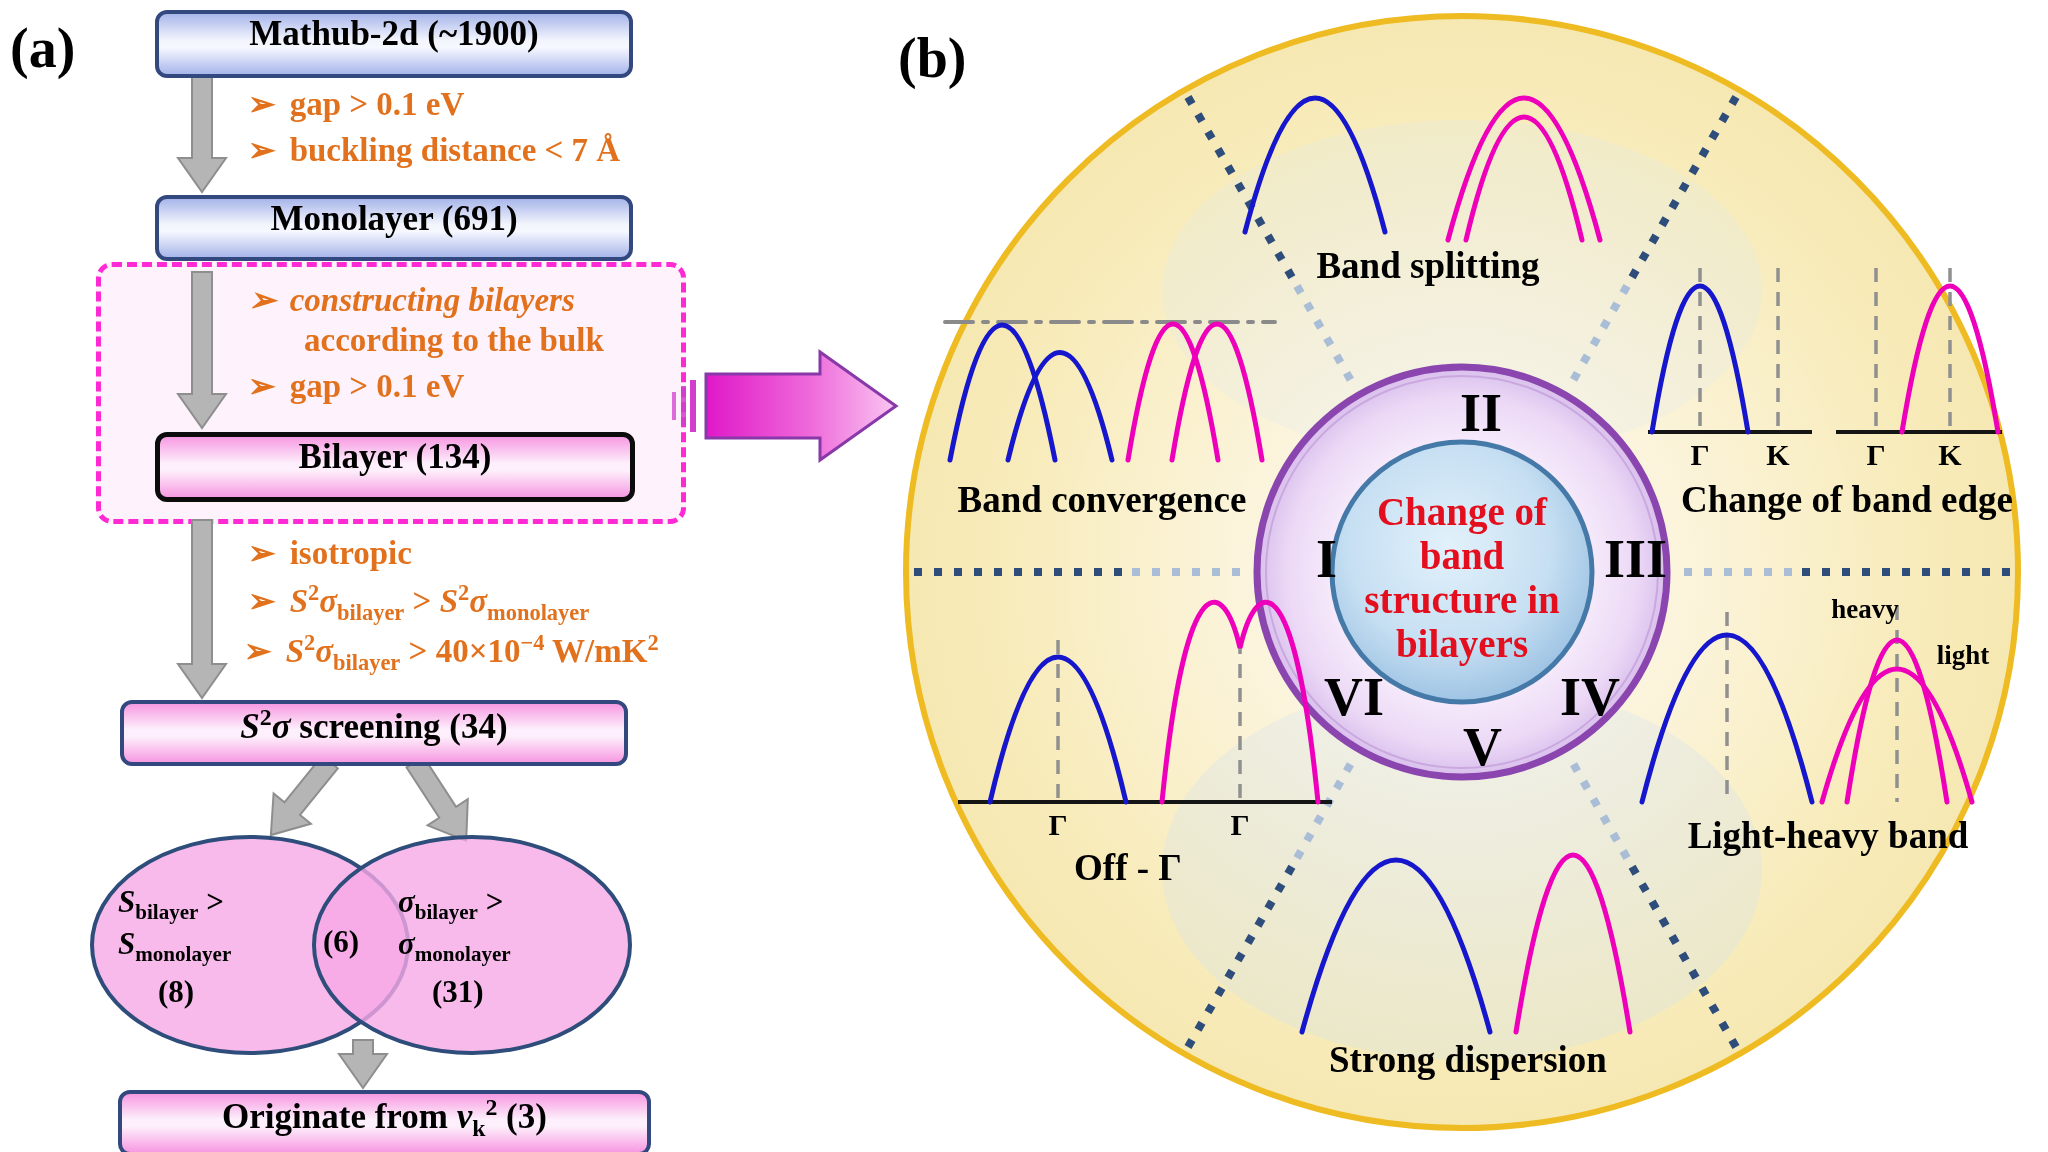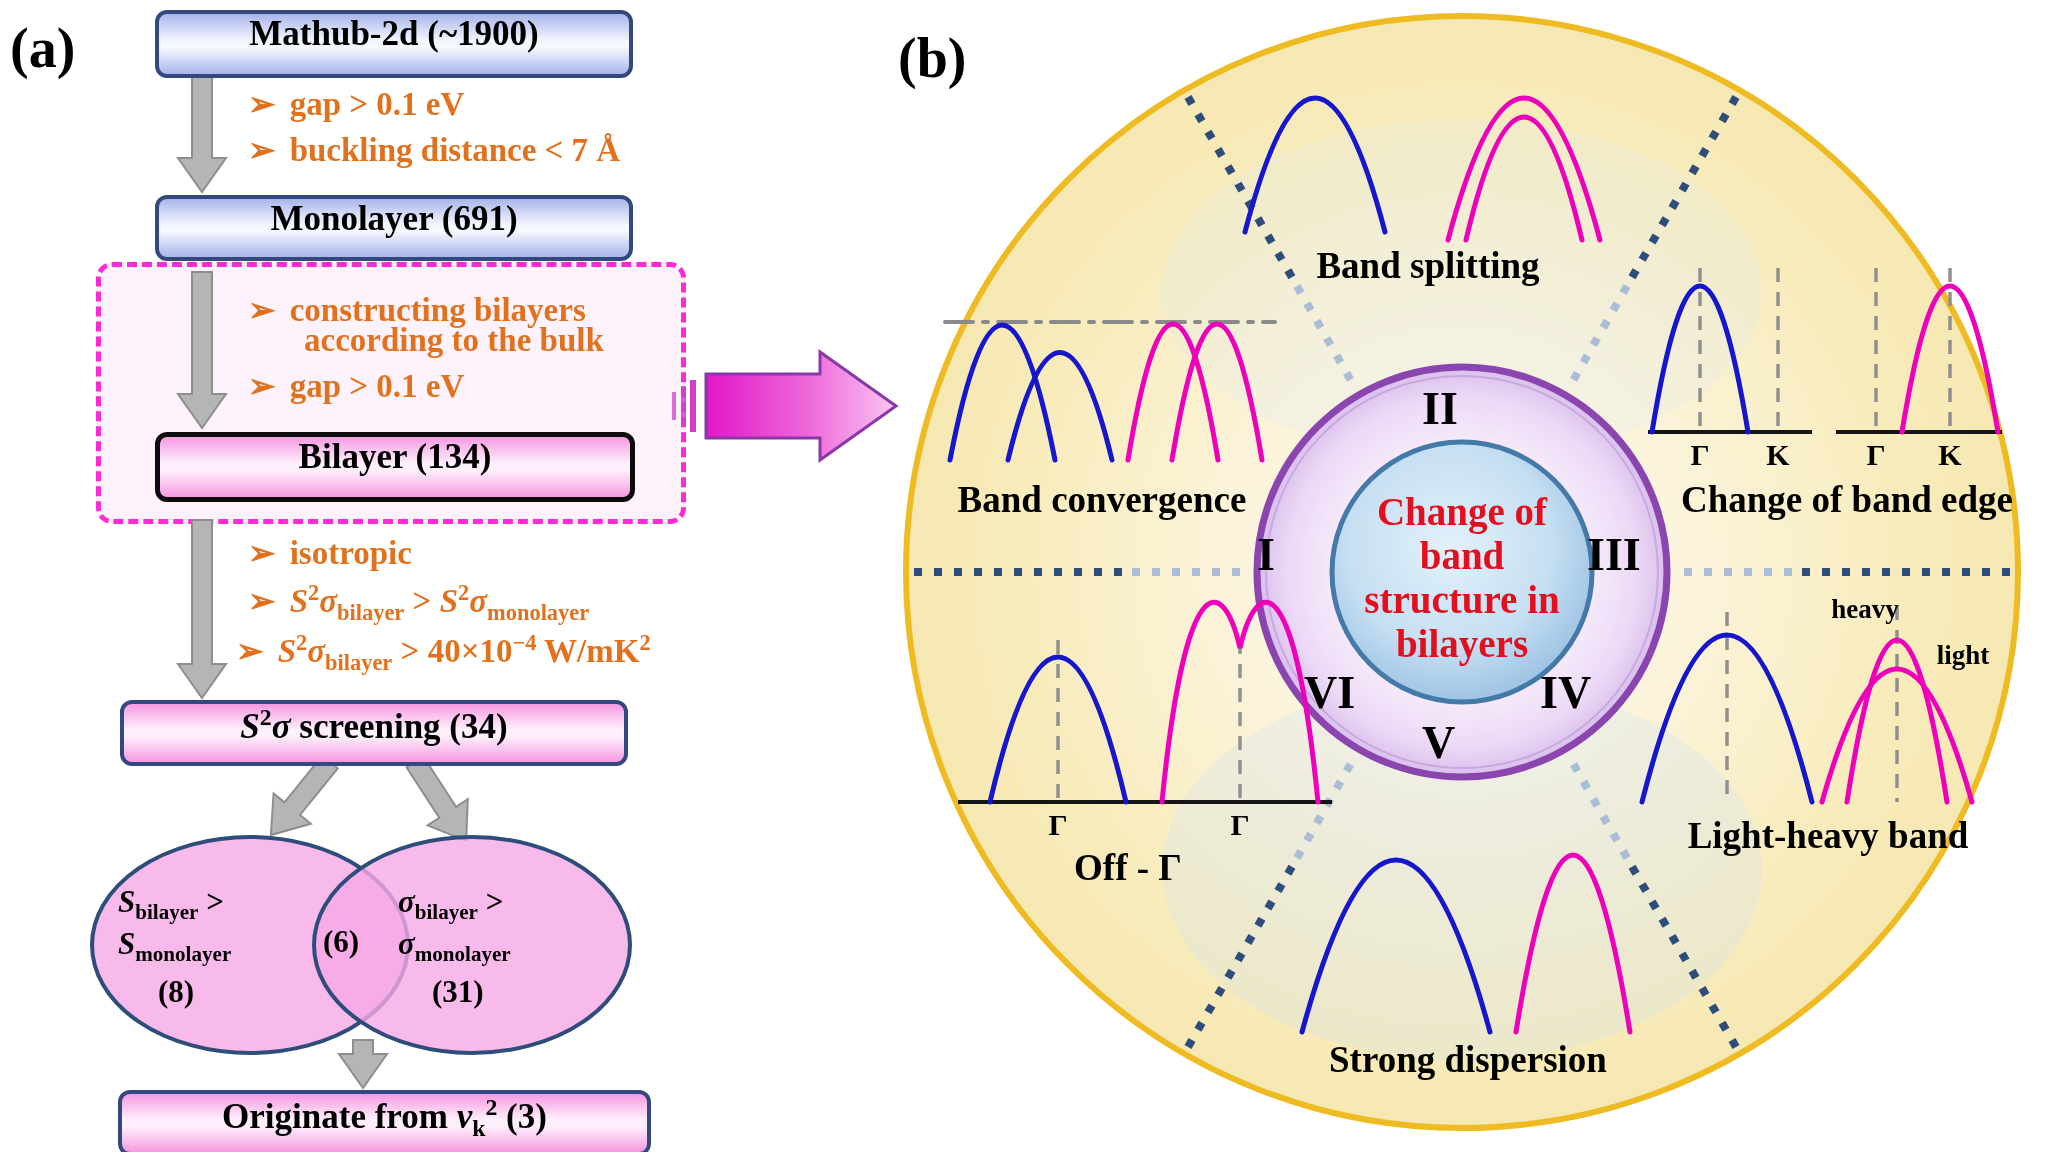--- a/index.html
+++ b/index.html
@@ -9,21 +9,21 @@
        font-weight:bold;font-size:35px;color:#000;text-align:center;}
   .box.blue{background:linear-gradient(180deg,#a8b6ea 0%,#f3f5fd 44%,#f6f8ff 56%,#a8b6ea 100%);border:4px solid #32487e;}
   .box.pink{background:linear-gradient(180deg,#f79ae2 0%,#fdeffb 44%,#fdeffb 56%,#f79ae2 100%);}
   .box.pinknavy{border:4px solid #32487e;}
   .box.pinkblack{border:5px solid #0c0c0c;}
   .crit{position:absolute;z-index:3;color:#e2711d;font-weight:bold;font-size:33px;white-space:nowrap;}
   .crit .bullet{margin-right:14px;}
   .dashedbox{position:absolute;z-index:1;border:5px dashed #ff2ad4;border-radius:16px;background:rgba(253,231,250,0.55);}
   .label-ab{position:absolute;z-index:3;font-weight:bold;font-size:56px;}
   .sector-label{position:absolute;z-index:3;font-weight:bold;font-size:37px;text-align:center;}
-  .numeral{position:absolute;z-index:3;font-weight:bold;font-size:46px;text-align:left;width:80px;}
+  .numeral{position:absolute;z-index:3;font-weight:bold;font-size:54px;text-align:right;width:80px;}
   .center-text{position:absolute;z-index:3;color:#e30f1e;font-weight:bold;font-size:39px;line-height:44px;text-align:center;}
   .ticklabel{position:absolute;z-index:3;font-weight:bold;font-size:30px;text-align:center;width:60px;}
   .small-note{position:absolute;z-index:3;font-weight:bold;font-size:27px;text-align:center;}
   .venn-text{position:absolute;z-index:3;font-weight:bold;font-size:31px;text-align:left;line-height:40px;}
   svg{position:absolute;left:0;top:0;z-index:2;}
   sup,sub{font-size:0.68em;}
 </style>
 </head>
 <body>
 
@@ -170,41 +170,41 @@
     <span class="bullet">➢</span><span>gap &gt; 0.1 eV</span>
   </div>
   <div class="crit" style="left:248px;top:130px;">
     <span class="bullet">➢</span><span>buckling distance &lt; 7 Å</span>
   </div>
 
   <div class="box blue" style="left:155px;top:195px;width:470px;height:58px;">
     <span>Monolayer (691)</span>
   </div>
 
-  <div class="crit" style="left:248px;top:290px;">
+  <div class="crit" style="left:248px;top:280px;font-style:italic;">
     <span class="bullet">➢</span><span>constructing bilayers</span>
   </div>
   <div class="crit" style="left:304px;top:322px;">
     <span>according to the bulk</span>
   </div>
   <div class="crit" style="left:248px;top:366px;">
     <span class="bullet">➢</span><span>gap &gt; 0.1 eV</span>
   </div>
 
   <div class="box pink pinkblack" style="left:155px;top:432px;width:470px;height:60px;">
     <span>Bilayer (134)</span>
   </div>
 
   <div class="crit" style="left:248px;top:533px;">
     <span class="bullet">➢</span><span>isotropic</span>
   </div>
   <div class="crit" style="left:248px;top:580px;">
     <span class="bullet">➢</span><span><i>S</i><sup>2</sup><i>σ</i><sub>bilayer</sub> &gt; <i>S</i><sup>2</sup><i>σ</i><sub>monolayer</sub></span>
   </div>
-  <div class="crit" style="left:236px;top:630px;">
+  <div class="crit" style="left:244px;top:630px;">
     <span class="bullet">➢</span><span><i>S</i><sup>2</sup><i>σ</i><sub>bilayer</sub> &gt; 40×10<sup>−4</sup> W/mK<sup>2</sup></span>
   </div>
 
   <div class="box pink pinknavy" style="left:120px;top:700px;width:500px;height:58px;">
     <span><i>S</i><sup>2</sup><i>σ</i> screening (34)</span>
   </div>
 
   <div class="venn-text" style="left:118px;top:882px;width:230px;"><i>S</i><sub>bilayer</sub> &gt;</div>
   <div class="venn-text" style="left:118px;top:924px;width:230px;"><i>S</i><sub>monolayer</sub></div>
   <div class="venn-text" style="left:158px;top:972px;width:150px;">(8)</div>

